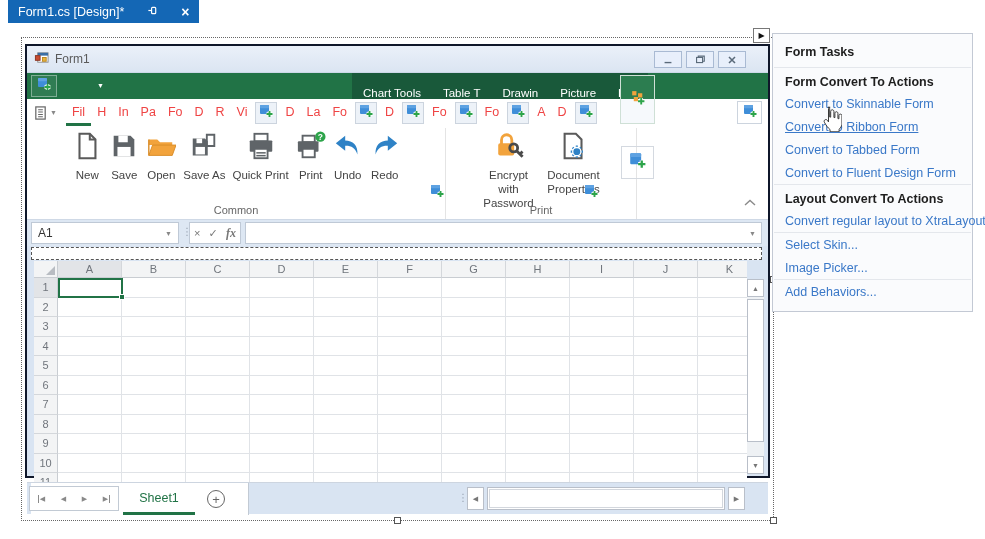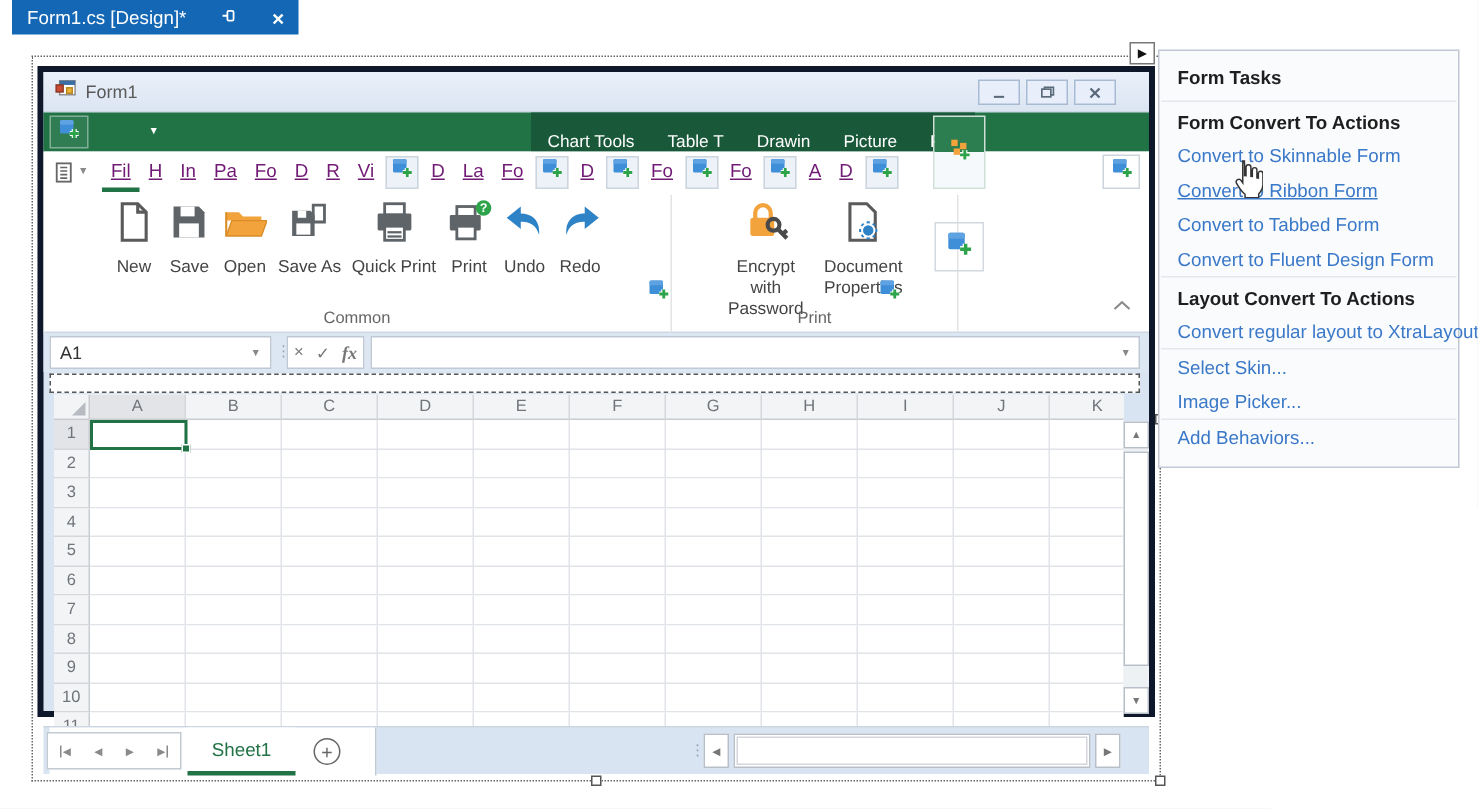--- a/index.html
+++ b/index.html
@@ -10,21 +10,21 @@
   .vs-tab { position:absolute; left:8px; top:0; height:23px; background:#1467b5; color:#fff;
             display:flex; align-items:center; gap:23px; padding:0 10px; font-size:12.5px; }
   .vs-tab .x { font-size:14px; font-weight:bold; line-height:1; }
 
   
   .sel-border { position:absolute; left:21px; top:37px; width:753px; height:484px; border:1px dotted #666; }
   .handle { position:absolute; width:7px; height:7px; background:#fff; border:1px solid #555; z-index:5; }
 
   
   .designer-form { position:absolute; left:25px; top:44px; width:745px; height:434px;
-                   background:#d9e4f2; border:4px solid #0f172a; }
+                   background:#d9e4f2; border:2px solid #0f172a; }
   .titlebar { position:absolute; left:0; top:0; right:0; height:27px;
               background:linear-gradient(#eaf0f9,#dbe5f2); border-bottom:1px solid #ccd8e8;
               display:flex; align-items:center; gap:6px; padding-left:7px; }
   .title-text { font-size:12px; color:#5a5a5a; }
   .winbtns { position:absolute; right:22px; top:5px; display:flex; gap:4px; }
   .winbtn { width:28px; height:17px; background:#e8effb; border:1px solid #a9bad3;
             display:flex; align-items:center; justify-content:center; }
 
   
   .greenbar { position:absolute; left:0; top:27px; right:0; height:26px; background:#217346; }
@@ -35,21 +35,21 @@
               display:flex; align-items:flex-end; overflow:hidden; }
   .ctx-tab { color:#fff; font-size:11.5px; padding:0 11px; white-space:nowrap; }
   .orange-box { position:absolute; left:593px; top:2px; width:35px; height:49px; z-index:3;
                 border:1px solid #cfe0d6; background:linear-gradient(#2c7d50 0 49%, #f6f9fc 49% 100%);
                 display:flex; align-items:center; justify-content:center; }
 
   
   .tabrow { position:absolute; left:0; top:53px; right:0; height:27px; background:#fff;
             display:flex; align-items:center; padding-left:6px; }
   .menu-ic { display:flex; align-items:center; gap:2px; margin-right:9px; color:#888; font-size:7px; }
-  .rtab { font-size:12.5px; color:#701a75; padding:0 6px; height:27px; line-height:26px; white-space:nowrap;text-decoration:underline; }
+  .rtab { font-size:12.5px; color:#ef4444; padding:0 6px; height:27px; line-height:26px; white-space:nowrap; }
   .rtab.active { border-bottom:3px solid #217346; }
   .tabadd { width:22px; height:22px; border:1px solid #ccd4de; background:#edf2f8;
             display:flex; align-items:center; justify-content:center; margin:0 2px; flex:none; }
   .tabrow-right-add { position:absolute; right:6px; top:55px; width:25px; height:23px; border:1px solid #ccd4de;
                       background:#fff; display:flex; align-items:center; justify-content:center; z-index:2; }
 
   
   .btnrow { position:absolute; left:0; top:80px; right:0; height:94px; background:#fff;
             border-bottom:1px solid #cfd9e6; }
   .group { position:absolute; top:2px; bottom:0; }

